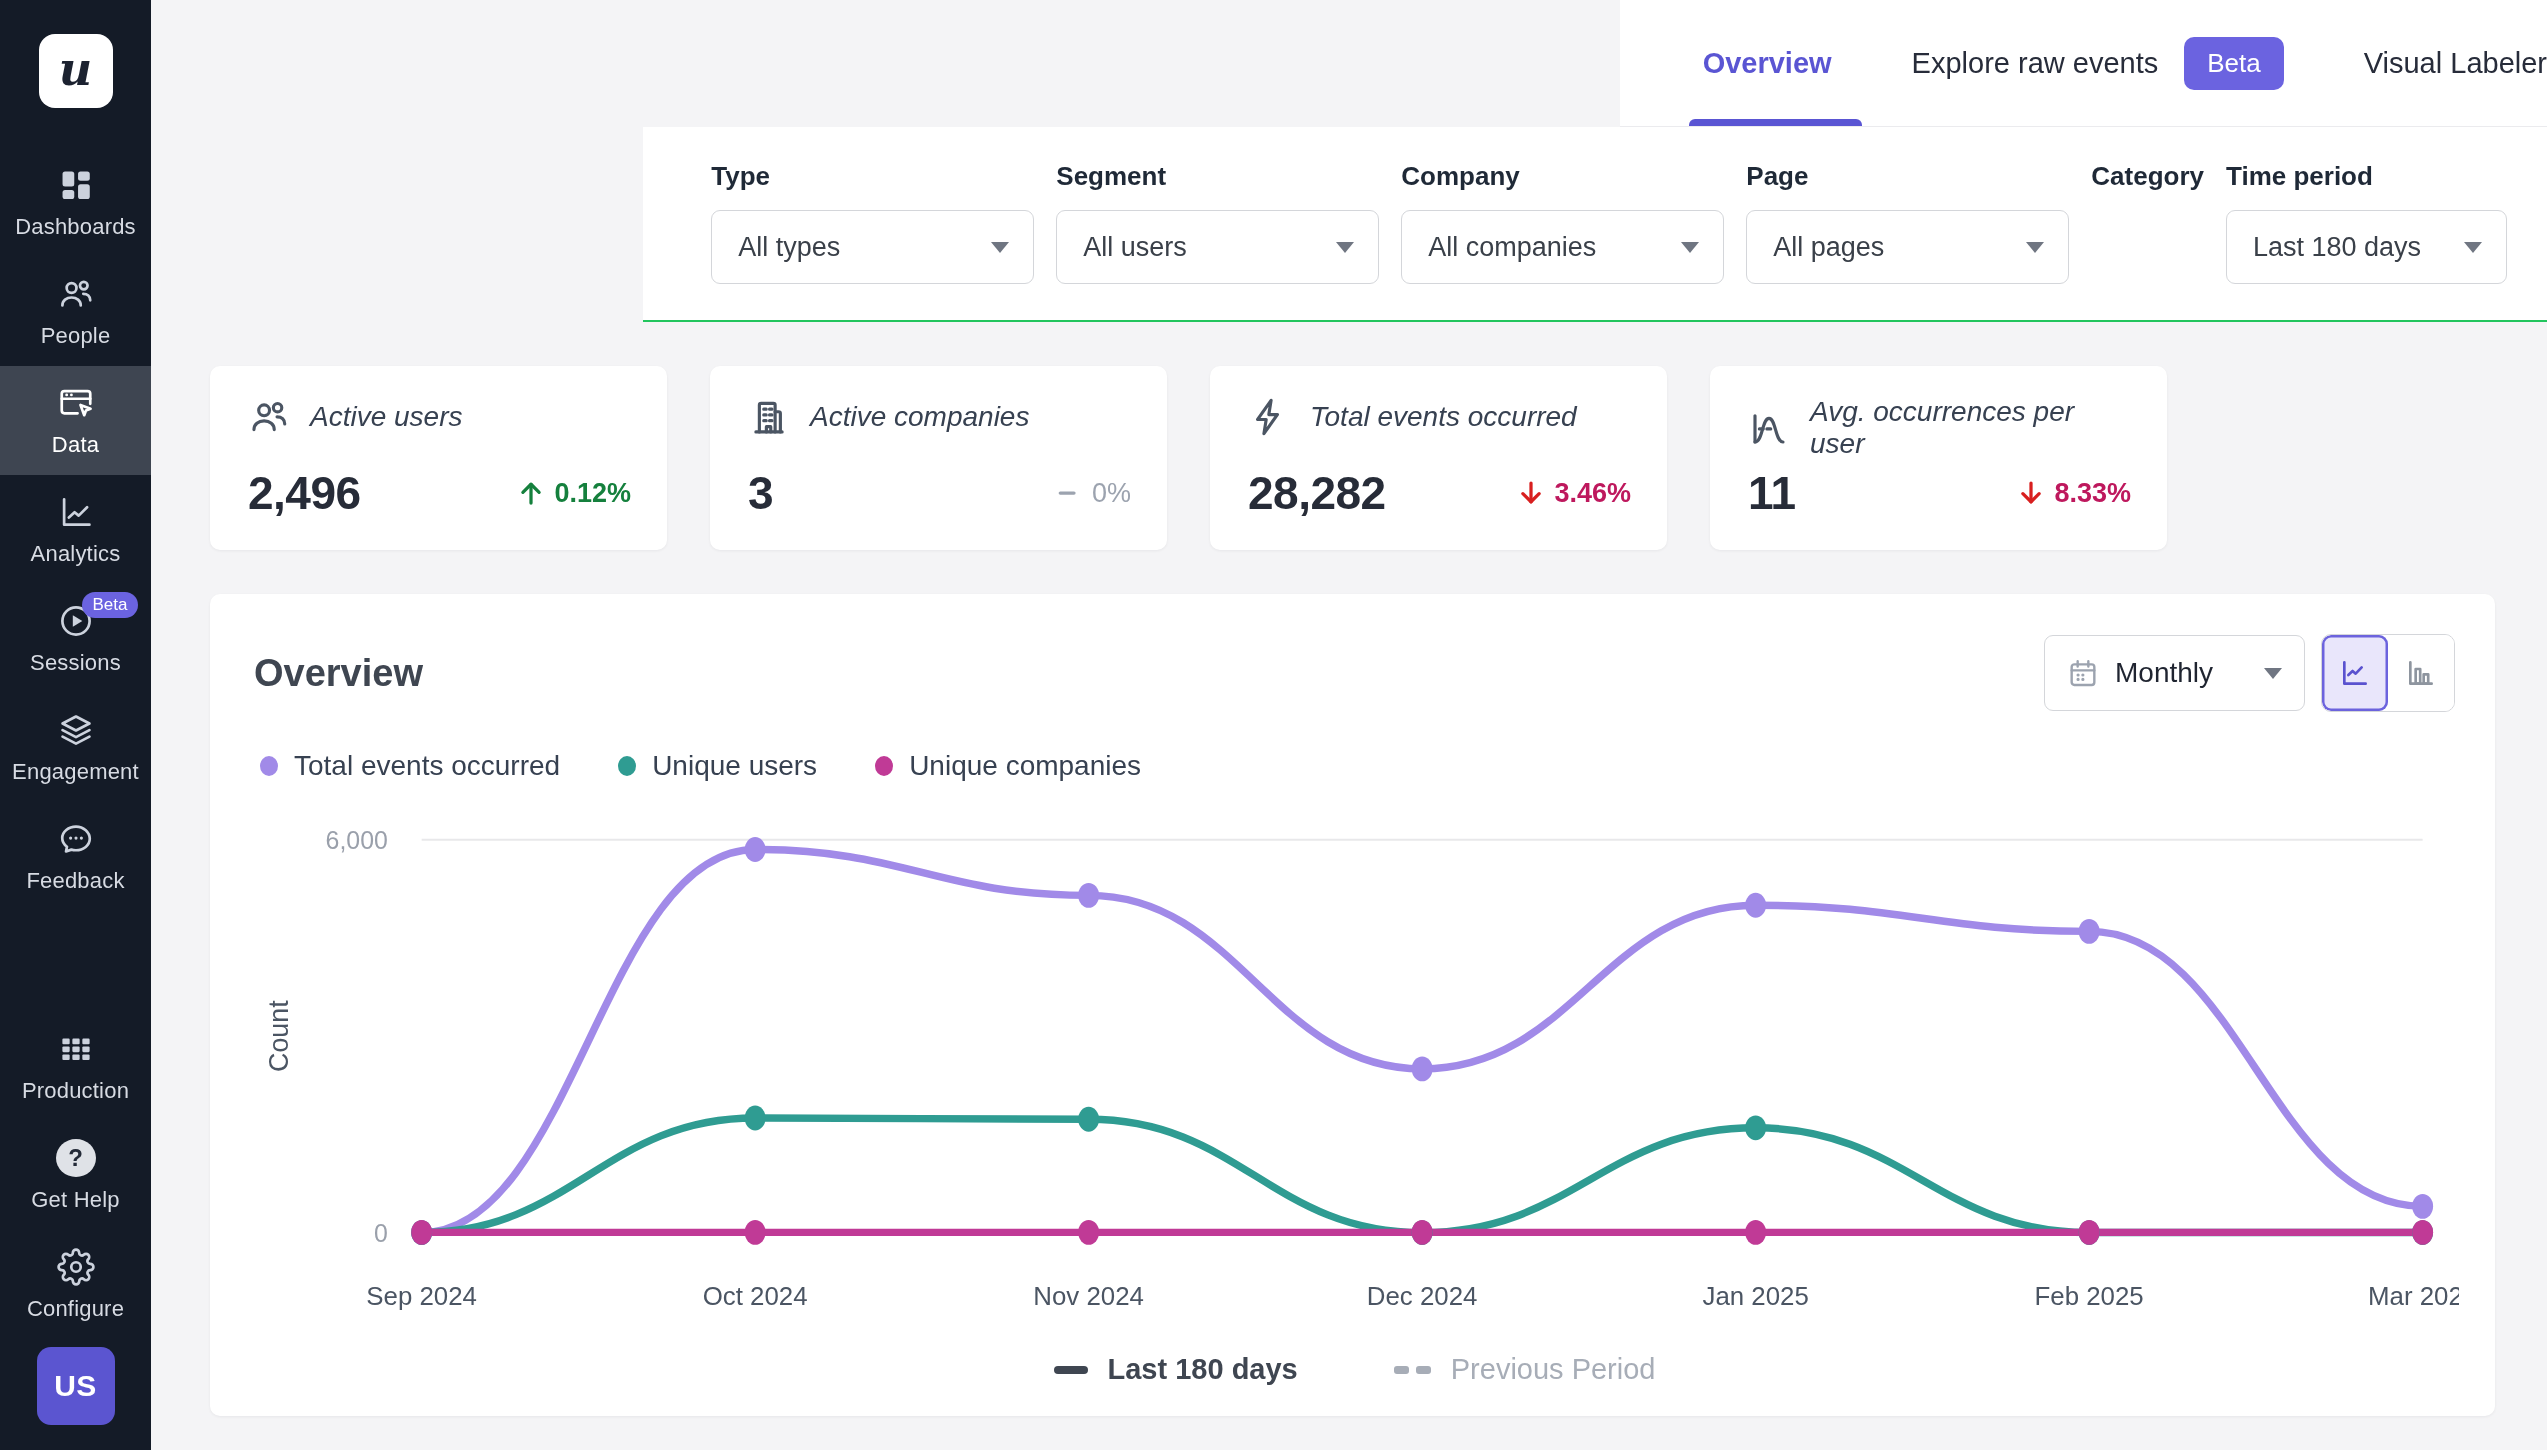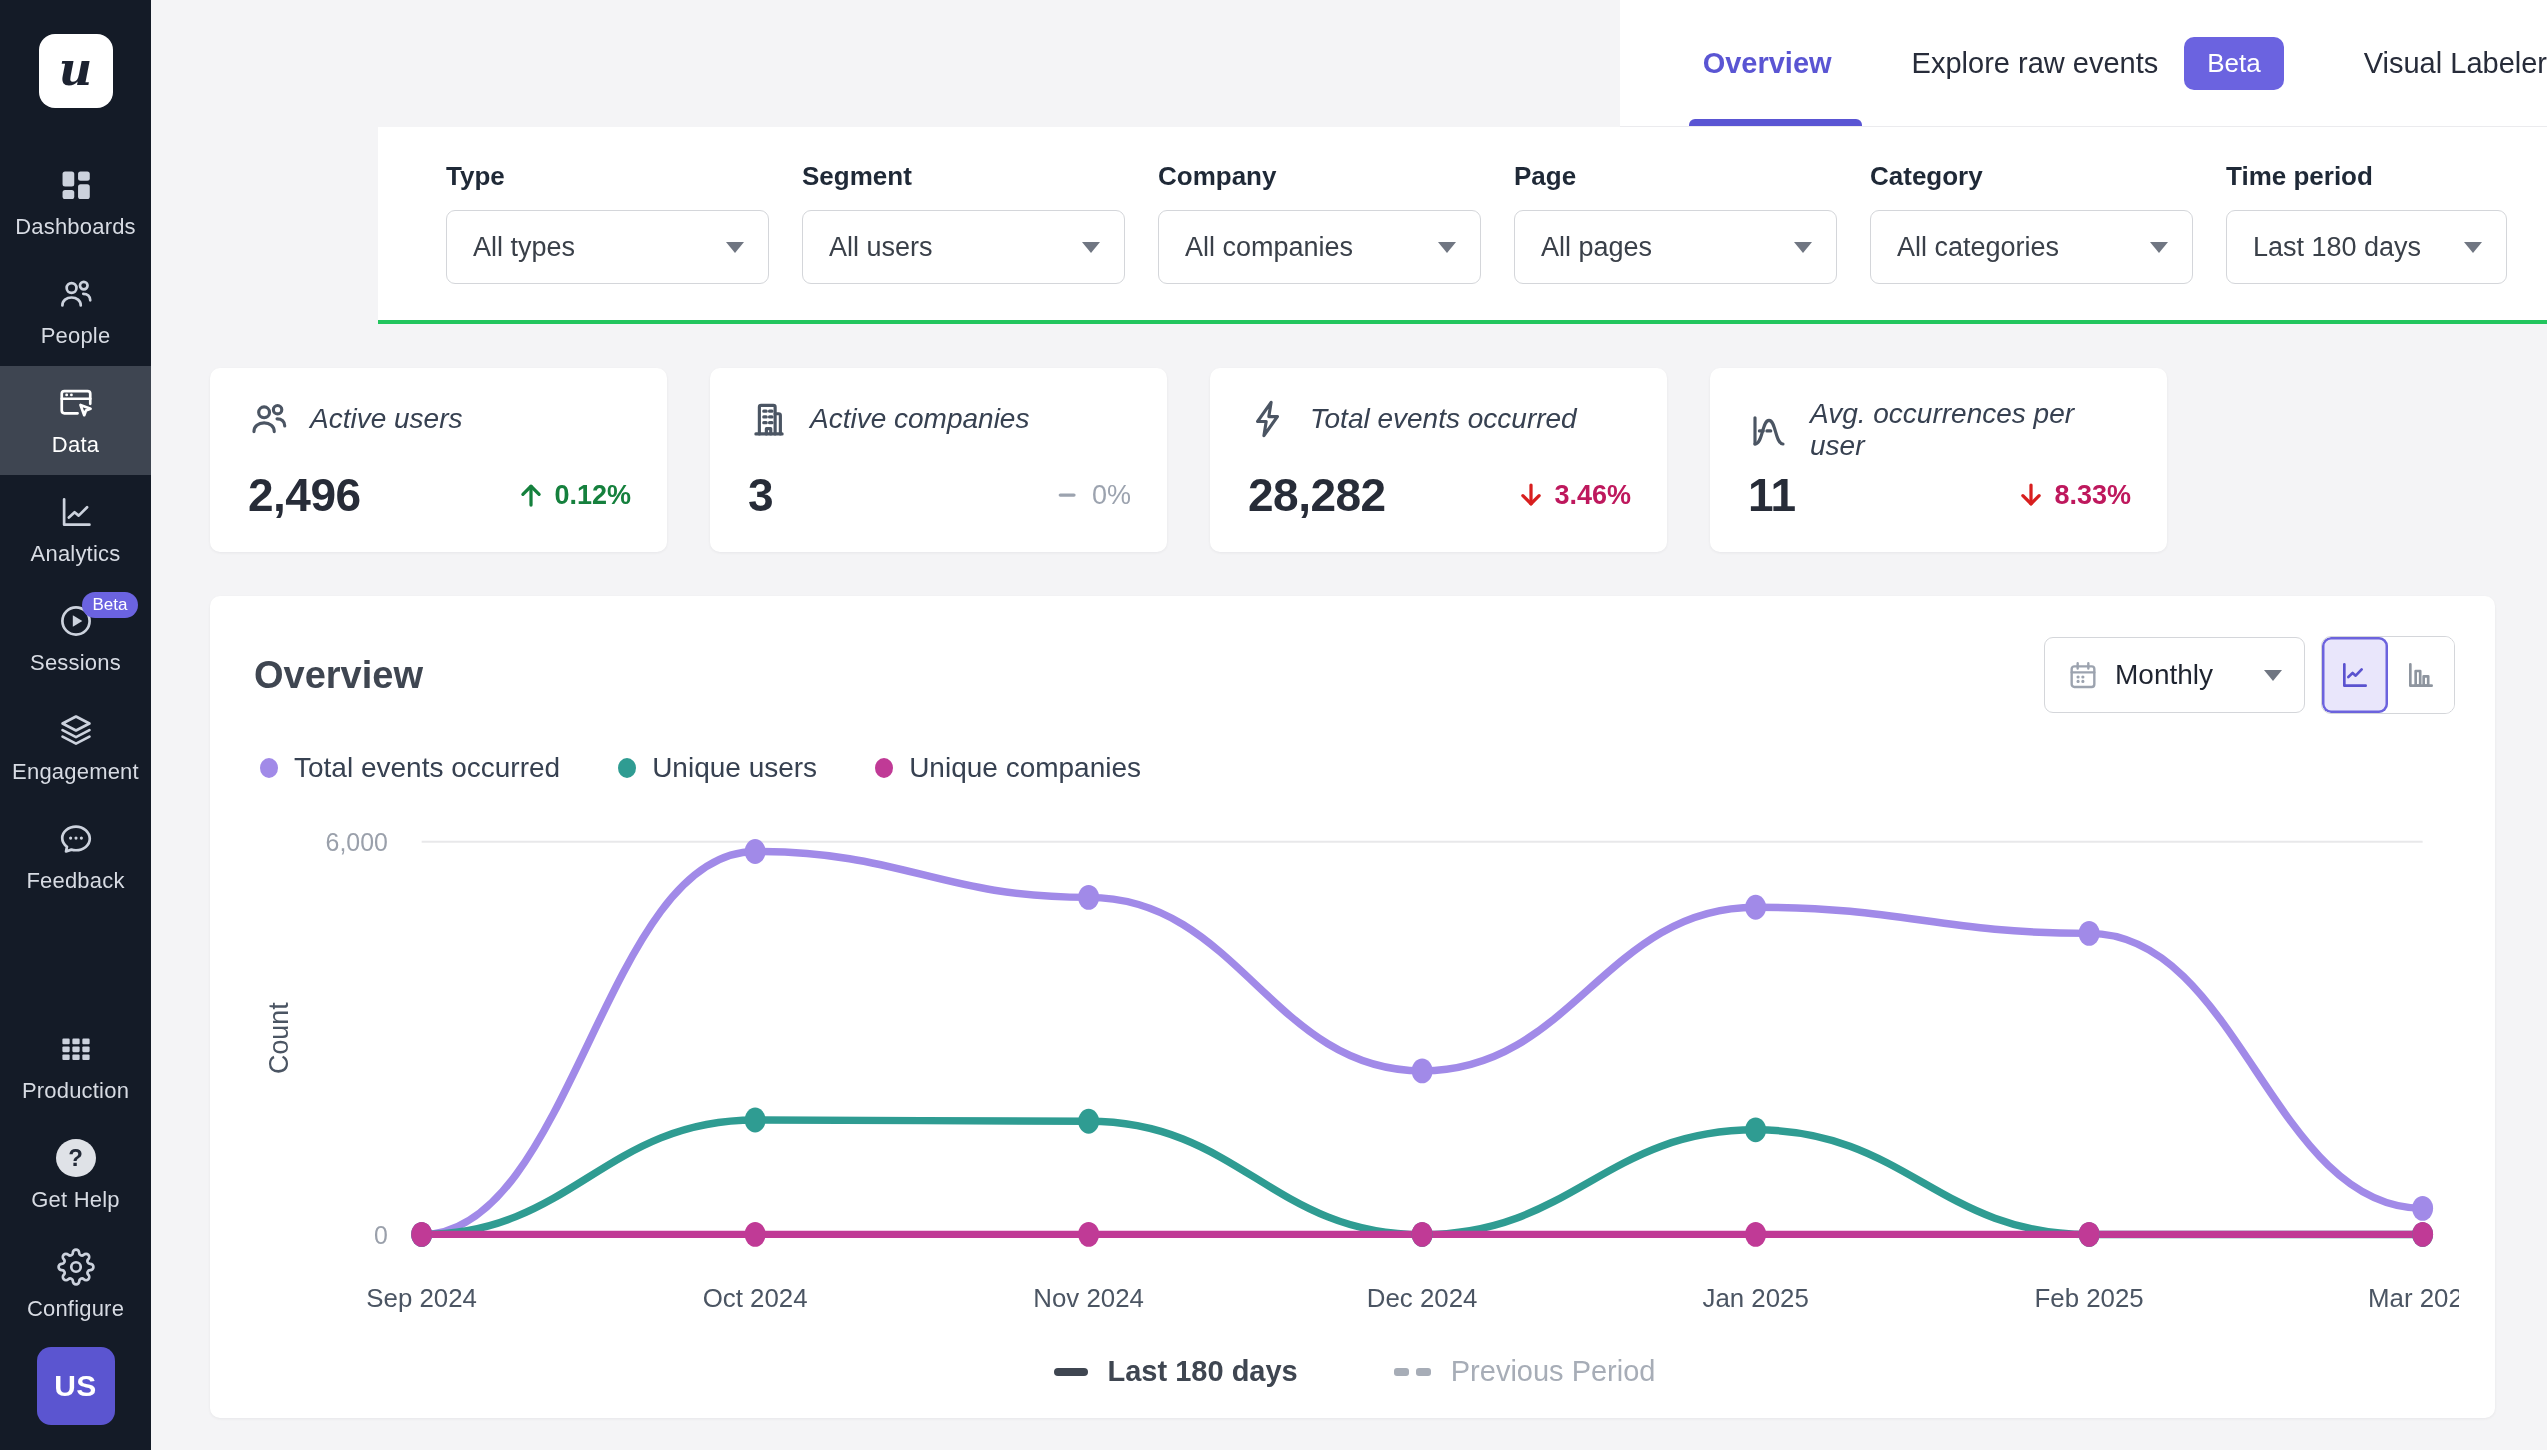--- a/index.html
+++ b/index.html
@@ -28,21 +28,21 @@
 
   
   .main { flex:1; display:flex; flex-direction:column; min-width:0;align-items:flex-end; }
 
   .tabbar { background:#ffffff; height:127px; display:flex; align-items:center; padding-left:83px; gap:80px; border-bottom:1px solid #ebebee; flex-shrink:0; }
   .tab { position:relative; height:100%; display:flex; align-items:center; cursor:pointer; font-size:29px; color:#272c3a; font-weight:500; }
   .tab.active { color:#5a55d3; font-weight:700; }
   .tab-underline { position:absolute; bottom:0; left:-14px; width:calc(100% + 44px); height:7px; background:#5a55d3; border-radius:6px 6px 0 0; }
   .tab-badge { margin-left:26px; background:#6b63e0; color:#fff; font-size:26px; font-weight:500; padding:11px 23px; border-radius:10px; }
 
-  .filterbar { background:#ffffff; padding:34px 40px 36px 68px; display:flex; gap:33px; border-bottom:4px solid #22c55e; flex-shrink:0; }
+  .filterbar { background:#ffffff; padding:34px 40px 36px 68px; display:flex; gap:22px; border-bottom:2px solid #22c55e; flex-shrink:0; }
   .filter-group { display:flex; flex-direction:column; }
   .filter-label { font-size:26px; font-weight:700; color:#1f2937; margin-bottom:18px; }
   .select-box { width:323px; height:74px; border:1.5px solid #d4d6da; border-radius:9px; background:#fff; display:flex; align-items:center; padding:0 24px 0 26px; cursor:pointer; }
   .select-box.narrow { width:281px; }
   .select-value { font-size:27px; color:#3a4049; flex:1; }
   .caret { width:0; height:0; border-left:9px solid transparent; border-right:9px solid transparent; border-top:11px solid #707682; }
 
   .content { flex:1; padding:44px 52px 0 60px; overflow:hidden; }
 
   
@@ -252,24 +252,20 @@
       </div>
       <div class="filter-group">
         <span class="filter-label">Page</span>
         <div class="select-box">
           <span class="select-value">All pages</span>
           <span class="caret"></span>
         </div>
       </div>
       <div class="filter-group">
         <span class="filter-label">Category</span>
-        <div class="select-box">
-          <span class="select-value">All categories</span>
-          <span class="caret"></span>
-        </div>
       </div>
       <div class="filter-group">
         <span class="filter-label">Time period</span>
         <div class="select-box narrow">
           <span class="select-value">Last 180 days</span>
           <span class="caret"></span>
         </div>
       </div>
     </div>
 

